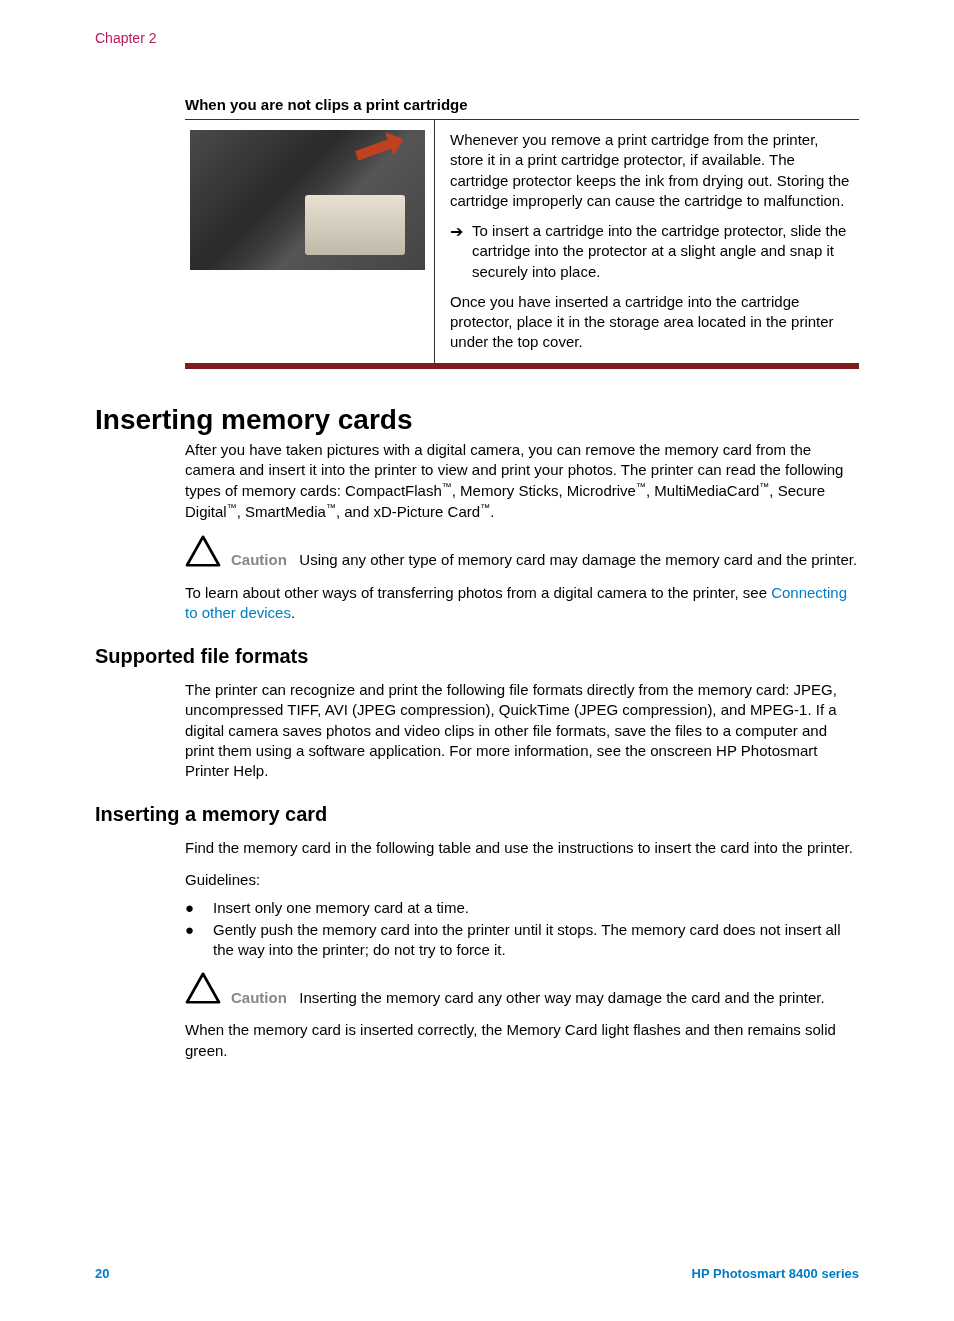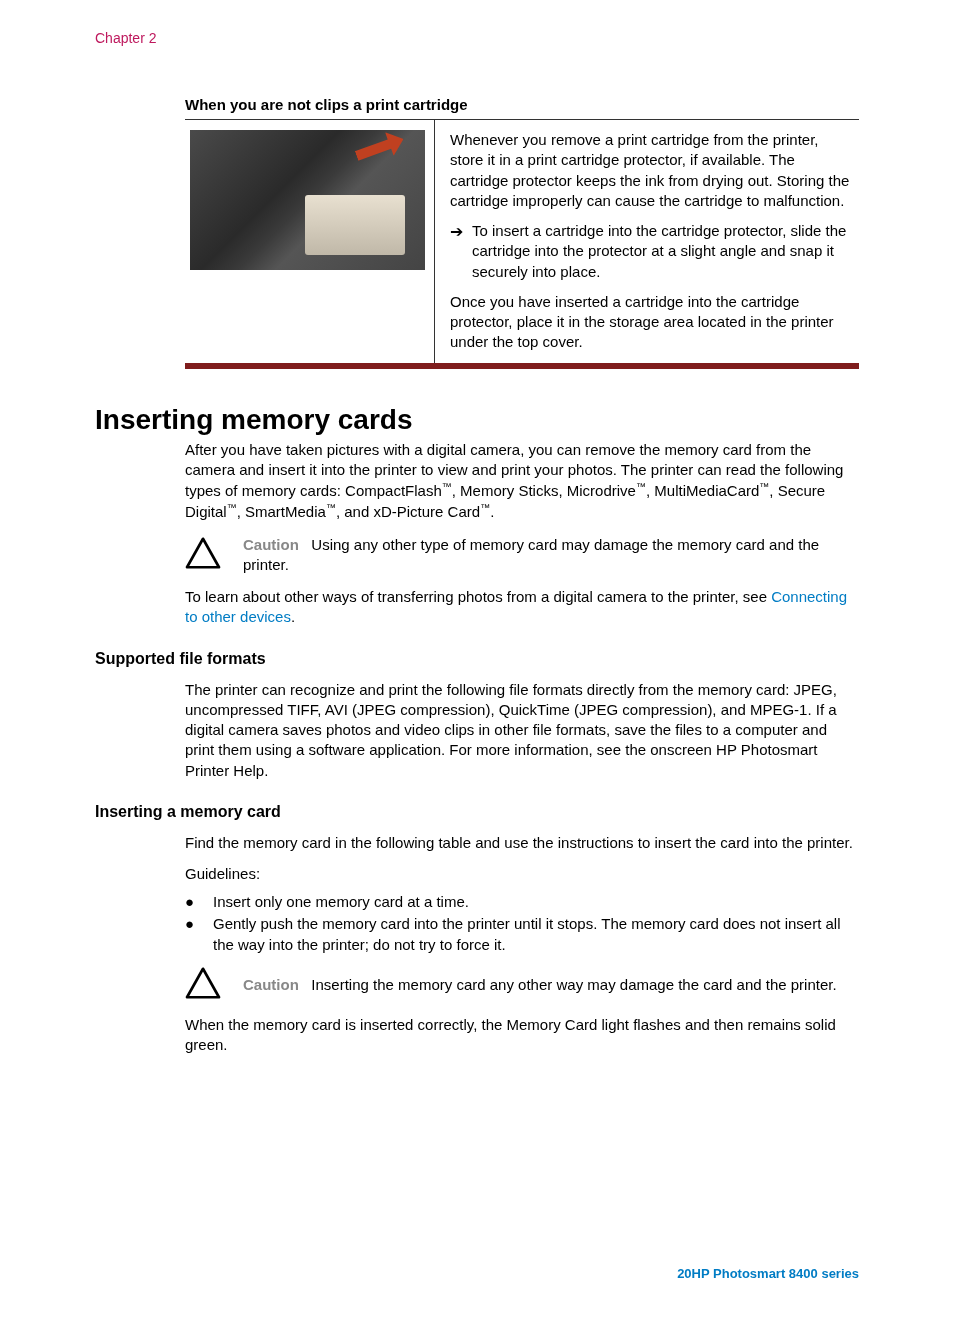--- a/index.html
+++ b/index.html
@@ -100,22 +100,22 @@
     .body-para {
       margin-left: 90px;
       font-size: 15px;
       line-height: 1.35;
       margin-bottom: 12px;
     }
     .caution-block {
       display: flex;
       margin-left: 90px;
       margin-bottom: 12px;
-      align-items: center;
-      gap: 22px;
+      align-items: flex-end;
+      gap: 10px;
     }
     .caution-icon {
       flex-shrink: 0;
     }
     .caution-icon svg {
       width: 36px;
       height: 32px;
     }
     .caution-text {
       flex: 1;
@@ -123,21 +123,21 @@
       line-height: 1.35;
     }
     .caution-label {
       color: #888;
       font-weight: bold;
     }
     .link-text {
       color: #007cc4;
     }
     .sub-heading {
-      font-size: 16px;
+      font-size: 20px;
       font-weight: bold;
       margin-top: 22px;
       margin-bottom: 12px;
     }
     .tm {
       font-size: 10px;
       vertical-align: super;
     }
     .guidelines-label {
       margin-left: 90px;
@@ -158,21 +158,21 @@
     .bullet-dot {
       width: 28px;
       flex-shrink: 0;
     }
     .footer {
       position: absolute;
       bottom: 40px;
       left: 95px;
       right: 95px;
       display: flex;
-      justify-content: flex-end;
+      justify-content: space-between;
       font-size: 13px;
       color: #007cc4;
       font-weight: bold;
     }
   </style>
 </head>
 <body>
 
 <div class="chapter-header">Chapter 2</div>
 

